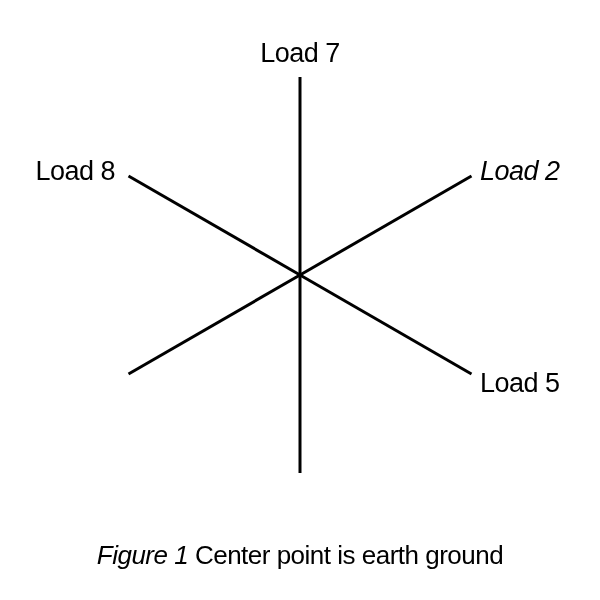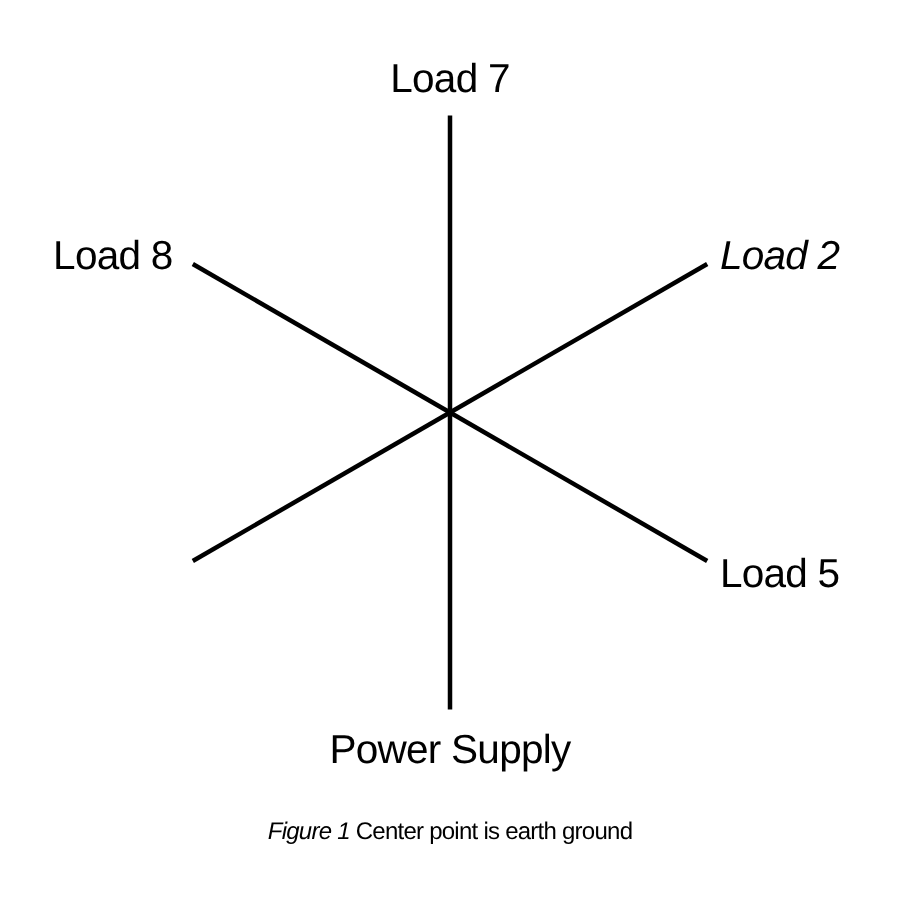--- a/index.html
+++ b/index.html
@@ -60,21 +60,21 @@
   .label-power-supply {
     left: 300px;
     top: 500px;
     transform: translate(-50%, -50%);
   }
   .figure-caption {
     position: absolute;
     left: 300px;
     top: 555px;
     transform: translate(-50%, -50%);
-    font-size: 16px;
+    font-size: 26px;
     letter-spacing: -0.5px;
     white-space: nowrap;
     line-height: 1;
     color: #000000;
   }
   .figure-caption .figure-label {
     font-style: italic;
   }
 </style>
 </head>
@@ -90,21 +90,20 @@
       <line x1="300" y1="275" x2="128.52697005068117" y2="374" stroke="#000000" stroke-width="3"></line>
       <line x1="300" y1="275" x2="128.52697005068114" y2="176" stroke="#000000" stroke-width="3"></line>
     </svg>
 
   <div class="spoke-label label-load-3">Load 7</div>
 
   <div class="spoke-label label-load-2">Load 2</div>
 
   <div class="spoke-label label-load-1">Load 5</div>
 
-  <div class="spoke-label label-power-supply">Power Supply</div>
 
 
   <div class="spoke-label label-load-4">Load 8</div>
 
   <div class="figure-caption">
     <span class="figure-label">Figure 1</span><span> Center point is earth ground</span>
   </div>
 
 </div>
 

